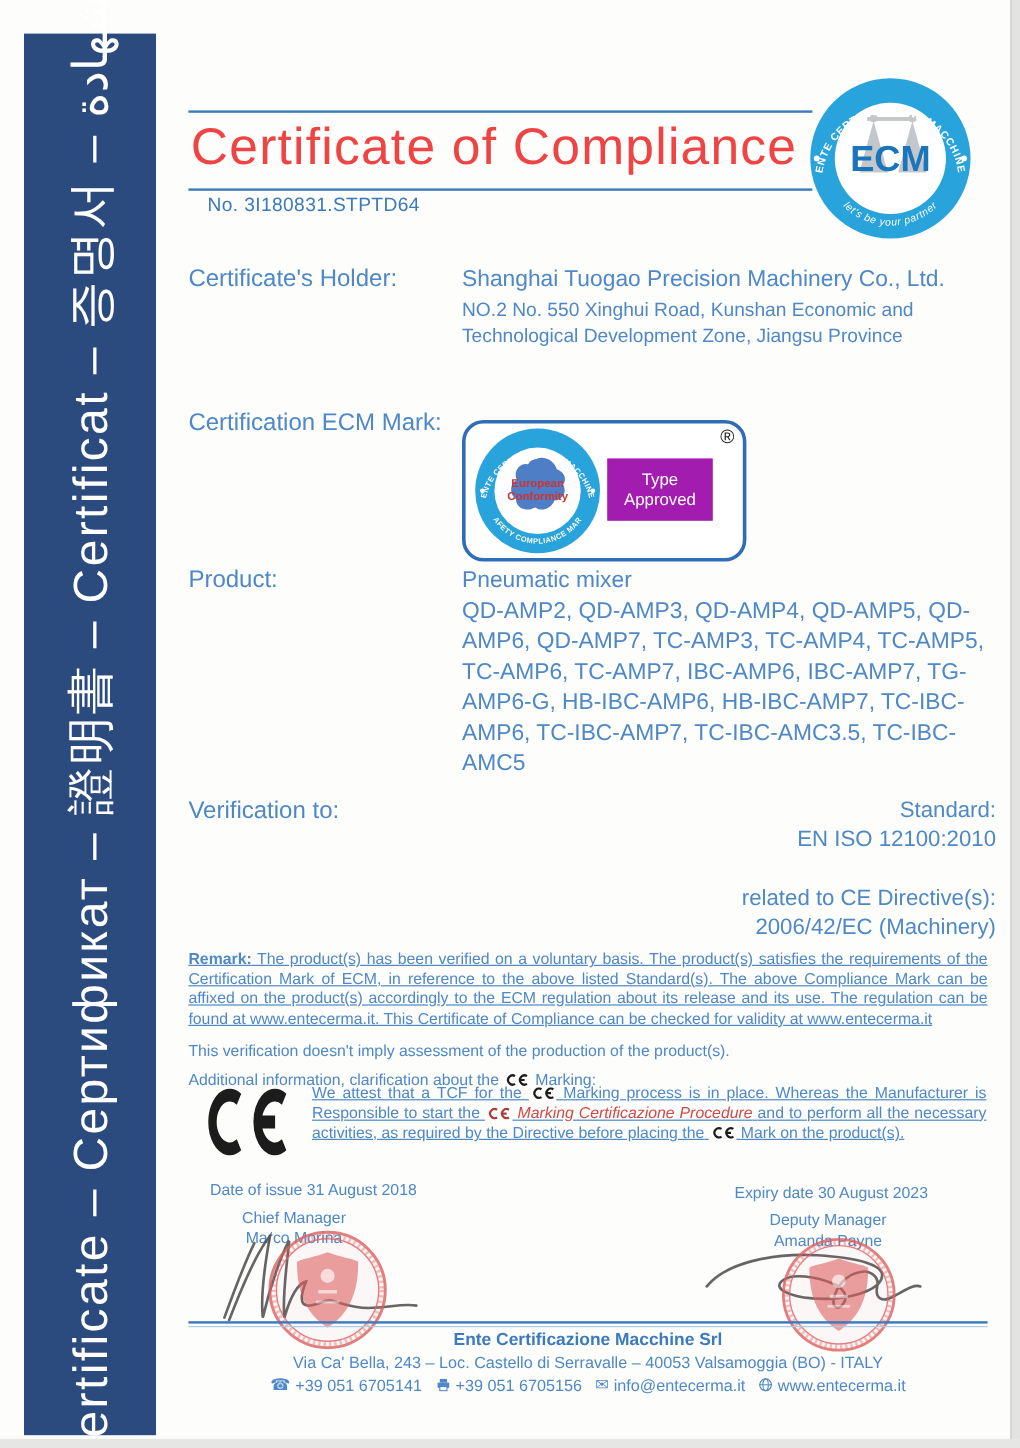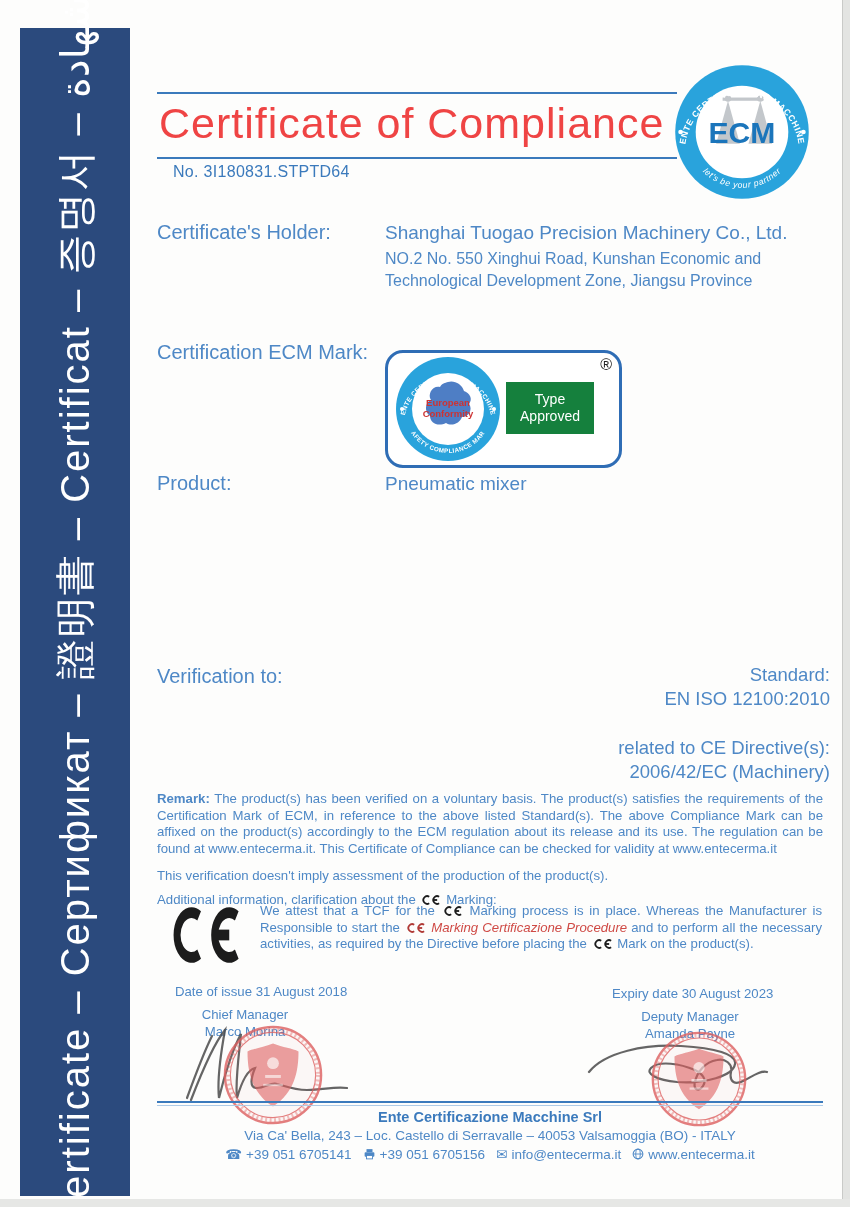--- a/index.html
+++ b/index.html
@@ -23,30 +23,30 @@
   .ecm-logo{position:absolute;left:672px;top:62px;width:140px;height:140px;}
 
   .label{position:absolute;left:157px;font-size:20px;color:#4e88c6;line-height:26px;width:225px;}
   .value{position:absolute;left:385px;color:#4e88c6;}
 
   .holder-name{font-size:19px;line-height:25px;width:445px;}
   .holder-addr{font-size:16px;line-height:21.5px;width:445px;margin-top:3px;}
 
   .mark-badge{position:absolute;left:385px;top:350px;width:231px;height:112px;background:#fff;
     border:3px solid #2f6db5;border-radius:18px;}
-  .type-box{position:absolute;left:118px;top:29px;width:88px;height:52px;background:#15803d;
+  .type-box{position:absolute;left:118px;top:29px;width:88px;height:52px;background:#a21caf;
     color:#fff;display:flex;align-items:center;justify-content:center;text-align:center;
     font-size:14px;line-height:17px;padding:0 10px;box-sizing:border-box;}
   .reg-sym{position:absolute;right:7px;top:3px;font-size:16px;color:#222;}
   .mini-seal{position:absolute;left:5px;top:1px;width:110px;height:110px;}
 
   .prod-vals{width:445px;font-size:19px;line-height:25.5px;}
 
   .para{position:absolute;left:157px;width:666px;color:#4e88c6;font-size:13.2px;line-height:16.5px;}
-  .just{text-align:justify;}
+  .just{text-align:justify;text-decoration:underline;}
   b{font-weight:bold;}
 
   .ce{display:inline-block;vertical-align:-1px;margin:0 2px;}
   .ce path,.ce line{stroke:#1c1c1c;fill:none;}
   .ce.red path,.ce.red line{stroke:#b03a36;}
   .red-it{color:#cf4a45;font-style:italic;}
 
   .ce-large{position:absolute;left:166px;top:906px;width:72px;height:58px;}
 
   .small-blue{color:#4e88c6;font-size:13.2px;line-height:17px;}
@@ -137,20 +137,21 @@
     </svg>
     <div class="type-box">Type Approved</div>
     <div class="reg-sym">®</div>
   </div>
 
   <div class="label" style="top:470px;">
     <div>Product:</div>
   </div>
   <div class="value" style="top:471px;">
     <div class="prod-vals">Pneumatic mixer</div>
+    <div class="prod-vals">QD-AMP2, QD-AMP3, QD-AMP4, QD-AMP5, QD-AMP6, QD-AMP7, TC-AMP3, TC-AMP4, TC-AMP5, TC-AMP6, TC-AMP7, IBC-AMP6, IBC-AMP7, TG-AMP6-G, HB-IBC-AMP6, HB-IBC-AMP7, TC-IBC-AMP6, TC-IBC-AMP7, TC-IBC-AMC3.5, TC-IBC-AMC5</div>
   </div>
 
   <div class="label" style="top:663px;">Verification to:</div>
   <div class="value" style="top:663px;font-size:18.5px;line-height:24px;width:445px;text-align:right;">
     <div>Standard:</div>
     <div>EN ISO 12100:2010</div>
     <div style="height:25px;"></div>
     <div>related to CE Directive(s):</div>
     <div>2006/42/EC (Machinery)</div>
   </div>

